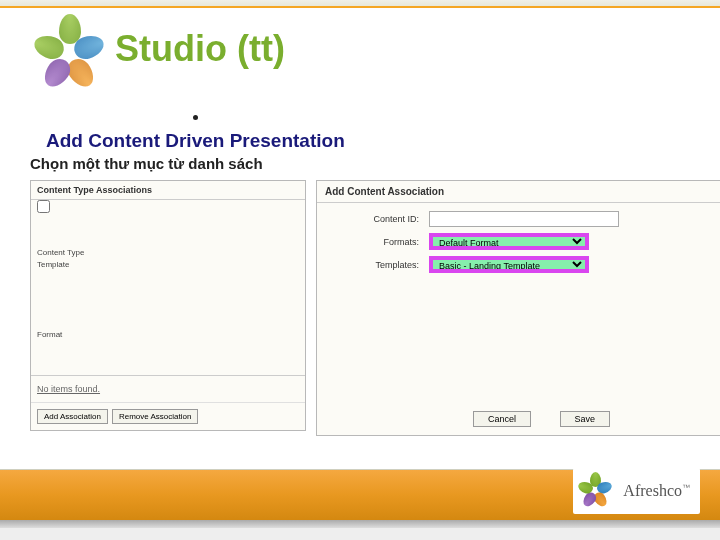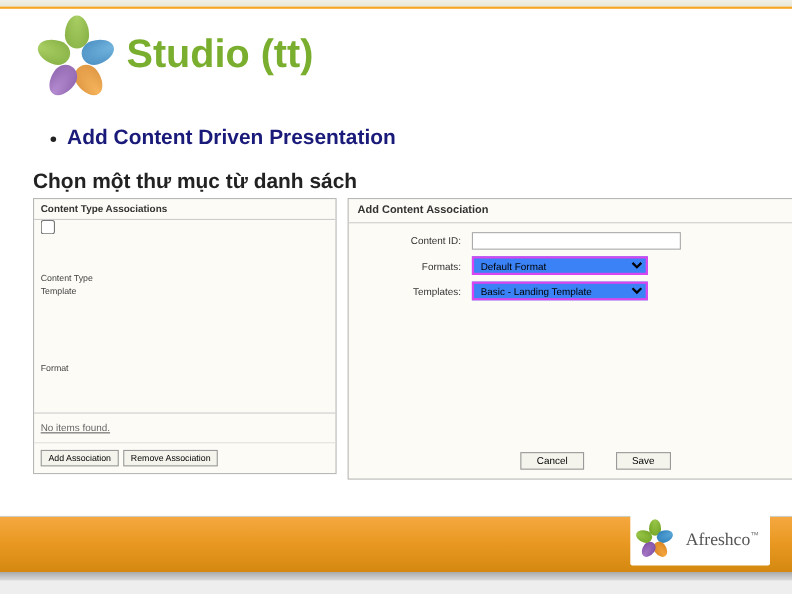--- a/index.html
+++ b/index.html
@@ -15,44 +15,44 @@
   .petal.orange { background: radial-gradient(ellipse at top, #f5a840, #d68020); }
   .petal.purple { background: radial-gradient(ellipse at top, #a878c8, #7a4aa0); }
   .logo-tl .p1 { top: 0; left: 29px; transform: rotate(0deg); }
   .logo-tl .p2 { top: 18px; left: 48px; transform: rotate(72deg); }
   .logo-tl .p3 { top: 44px; left: 40px; transform: rotate(144deg); }
   .logo-tl .p4 { top: 44px; left: 16px; transform: rotate(216deg); }
   .logo-tl .p5 { top: 18px; left: 8px; transform: rotate(288deg); }
   
   .title { position: absolute; top: 28px; left: 115px; font-size: 36px; font-weight: bold; color: #7aae2e; }
   
-  .bullet-row { position: absolute; top: 115px; left: 46px; display: flex; align-items: center; gap: 10px; }
+  .bullet-row { position: absolute; top: 115px; left: 46px; display: flex; align-items: center; gap: 10px; flex-direction: column; }
   .bullet-dot { width: 5px; height: 5px; background: #222; border-radius: 50%; }
   .bullet-text { font-size: 19px; font-weight: bold; color: #1a1a7a; }
   
-  .subtitle { position: absolute; top: 155px; left: 30px; font-size: 19px; font-weight: bold; color: #222; }
+  .subtitle { position: absolute; top: 155px; left: 30px; font-size: 15px; font-weight: bold; color: #222; }
   
   .panel-left { position: absolute; top: 180px; left: 30px; width: 276px; border: 1px solid #b8b8b8; background: #fcfbf6; font-size: 9px; }
   .panel-left .l-title { font-weight: bold; padding: 4px 6px; border-bottom: 1px solid #ccc; color: #333; }
   .panel-left .l-headers { display: flex; padding: 0 6px; border-bottom: 1px solid #ccc; font-size: 8px; color: #444; flex-direction: column; }
   .panel-left .l-headers .col1 { flex: 0 0 45px; }
   .panel-left .l-headers .col2 { flex: 1; padding: 3px 0; }
   .panel-left .l-headers .col3 { flex: 0 0 70px; }
   .panel-left .l-headers .col4 { flex: 0 0 45px; }
   .panel-left .l-empty { padding: 8px 6px; color: #666; font-size: 9px; text-decoration: underline; }
   .panel-left .l-actions { padding: 6px; display: flex; gap: 4px; border-top: 1px solid #e0e0e0; }
   .panel-left .l-actions button { font-size: 8px; padding: 2px 6px; border: 1px solid #999; background: #f4f4ec; cursor: pointer; }
   
   .panel-right { position: absolute; top: 180px; left: 316px; width: 451px; height: 256px; border: 1px solid #b8b8b8; background: #fcfbf6; font-size: 9px; }
   .panel-right .r-title { font-weight: bold; padding: 5px 8px; border-bottom: 1px solid #ccc; color: #333; font-size: 10px; }
   .panel-right .r-body { padding: 8px 12px; }
   .panel-right .r-row { display: flex; align-items: center; margin-bottom: 6px; }
   .panel-right .r-label { flex: 0 0 100px; text-align: right; padding-right: 10px; color: #333; }
   .panel-right .r-field input[type=text] { width: 190px; height: 16px; border: 1px solid #aaa; padding: 0 3px; font-size: 9px; background:#fff; }
-  .panel-right .r-field select { width: 160px; height: 17px; border: 2px solid #d946ef; font-size: 9px; background: #3b82f6; padding: 0 2px; }
+  .panel-right .r-field select { width: 160px; height: 17px; border: 4px solid #d946ef; font-size: 9px; background: #86efac; padding: 0 2px; }
   .panel-right .r-actions { position: absolute; bottom: 8px; left: 0; right: 0; text-align: center; }
   .panel-right .r-actions button { font-size: 9px; padding: 2px 14px; margin: 0 13px; border: 1px solid #999; background: #f4f4ec; cursor: pointer; }
   
   .footer-band { position: absolute; bottom: 20px; left: 0; right: 0; height: 50px; background: linear-gradient(to bottom, #f5a840 0%, #e89820 50%, #d48810 100%); }
   .footer-top-line { position: absolute; bottom: 70px; left: 0; right: 0; height: 1px; background: #cfcfbf; }
   .footer-shadow { position: absolute; bottom: 12px; left: 0; right: 0; height: 8px; background: linear-gradient(to bottom, #aaa, #ddd); }
   .footer-base { position: absolute; bottom: 0; left: 0; right: 0; height: 12px; background: #eee; }
   
   .brand { position: absolute; bottom: 26px; right: 20px; display: flex; align-items: center; gap: 8px; background: #fff; padding: 4px 10px 4px 4px; border-radius: 2px; z-index: 5; }
   .brand .logo-sm { position: relative; width: 38px; height: 38px; }

